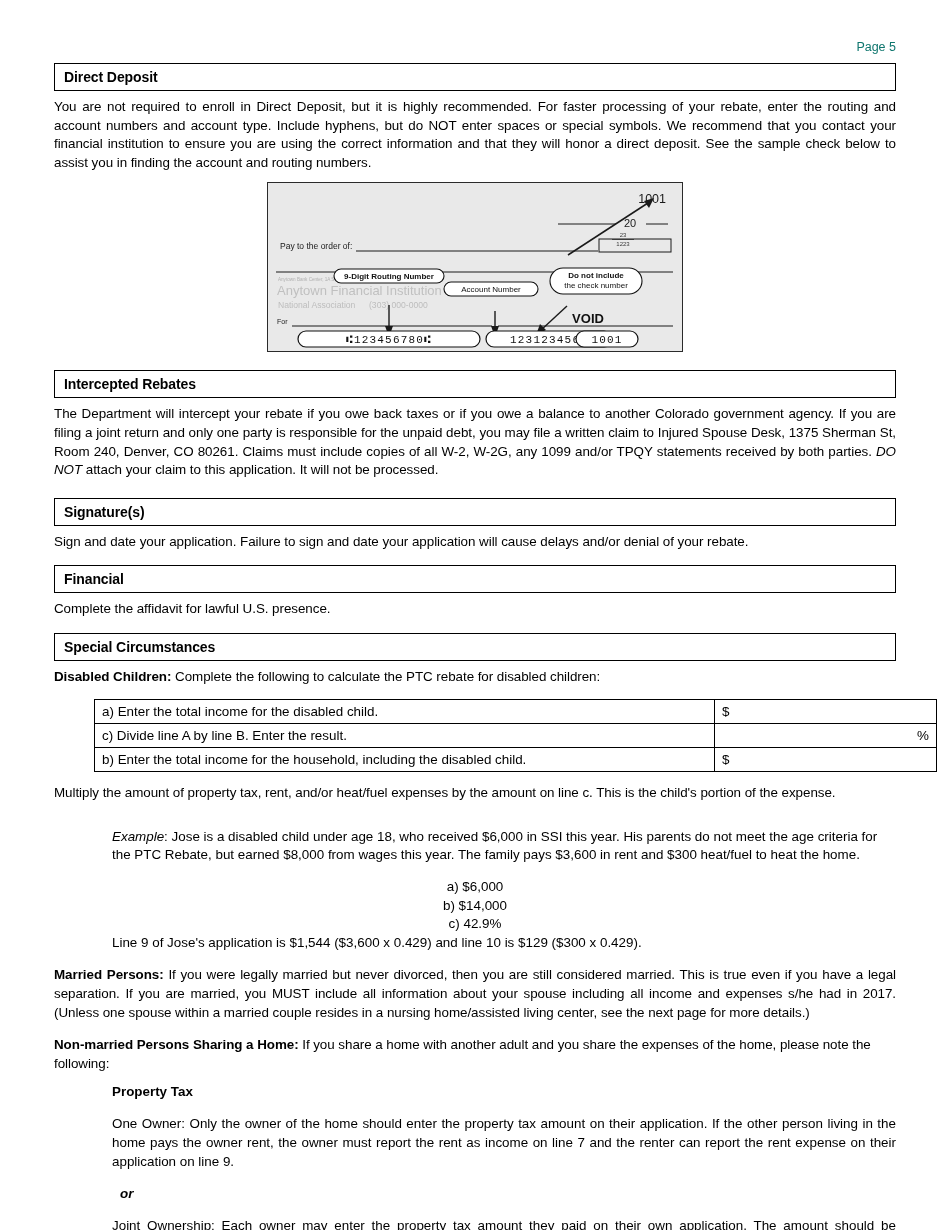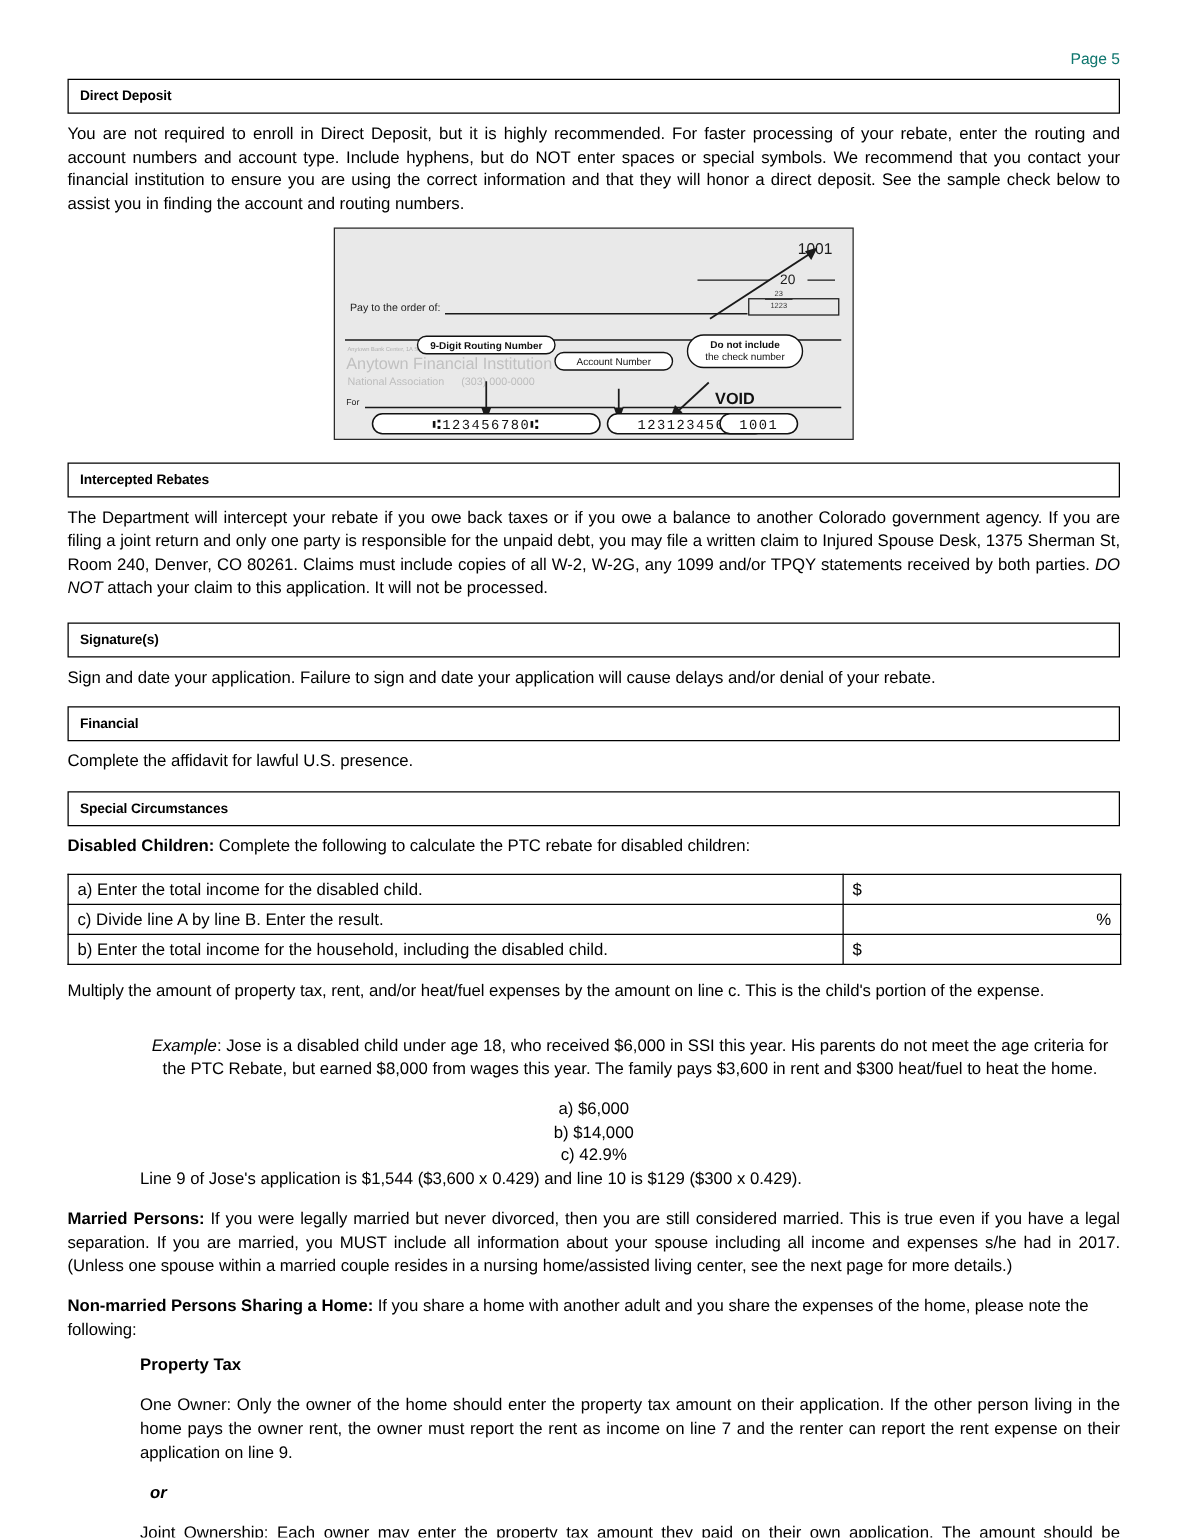--- a/index.html
+++ b/index.html
@@ -42,21 +42,21 @@
   .section-bar {
     border: 1.6px solid #000;
     box-sizing: border-box;
     height: 28px;
     display: flex;
     align-items: center;
     padding-left: 9px;
     margin-bottom: 7px;
   }
   .section-bar .title {
-    font-size: 11px;
+    font-size: 14px;
     font-weight: bold;
     letter-spacing: -0.1px;
   }
 
   
   p.body {
     font-size: 13.4px;
     line-height: 18.6px;
     margin: 0 0 0 0;
     text-align: justify;
@@ -88,20 +88,21 @@
     overflow: hidden;
   }
   .check svg { position: absolute; left: 0; top: 0; }
 
   
   table.dc {
     border-collapse: collapse;
     width: 842px;
     table-layout: fixed;
     margin-top: 2px;
+    margin-left: 40px;
   }
   table.dc td {
     border: 1.5px solid #000;
     height: 24px;
     font-size: 13.4px;
     padding: 1px 7px;
     vertical-align: middle;
     box-sizing: border-box;
   }
   table.dc td.label { width: 620px; }
@@ -130,21 +131,21 @@
     font-style: italic;
     line-height: 18.6px;
   }
   .sub-para {
     margin-left: 58px;
     width: 784px;
     font-size: 13.4px;
     line-height: 18.6px;
     text-align: justify;
   }
-  .sub-para.nojust { text-align: center; }
+  .sub-para.nojust { text-align: left; }
 </style>
 </head>
 <body>
 
 <div class="page">
   <div class="content">
 
     <div class="page-number">Page 5</div>
 
     <div class="section-bar">

